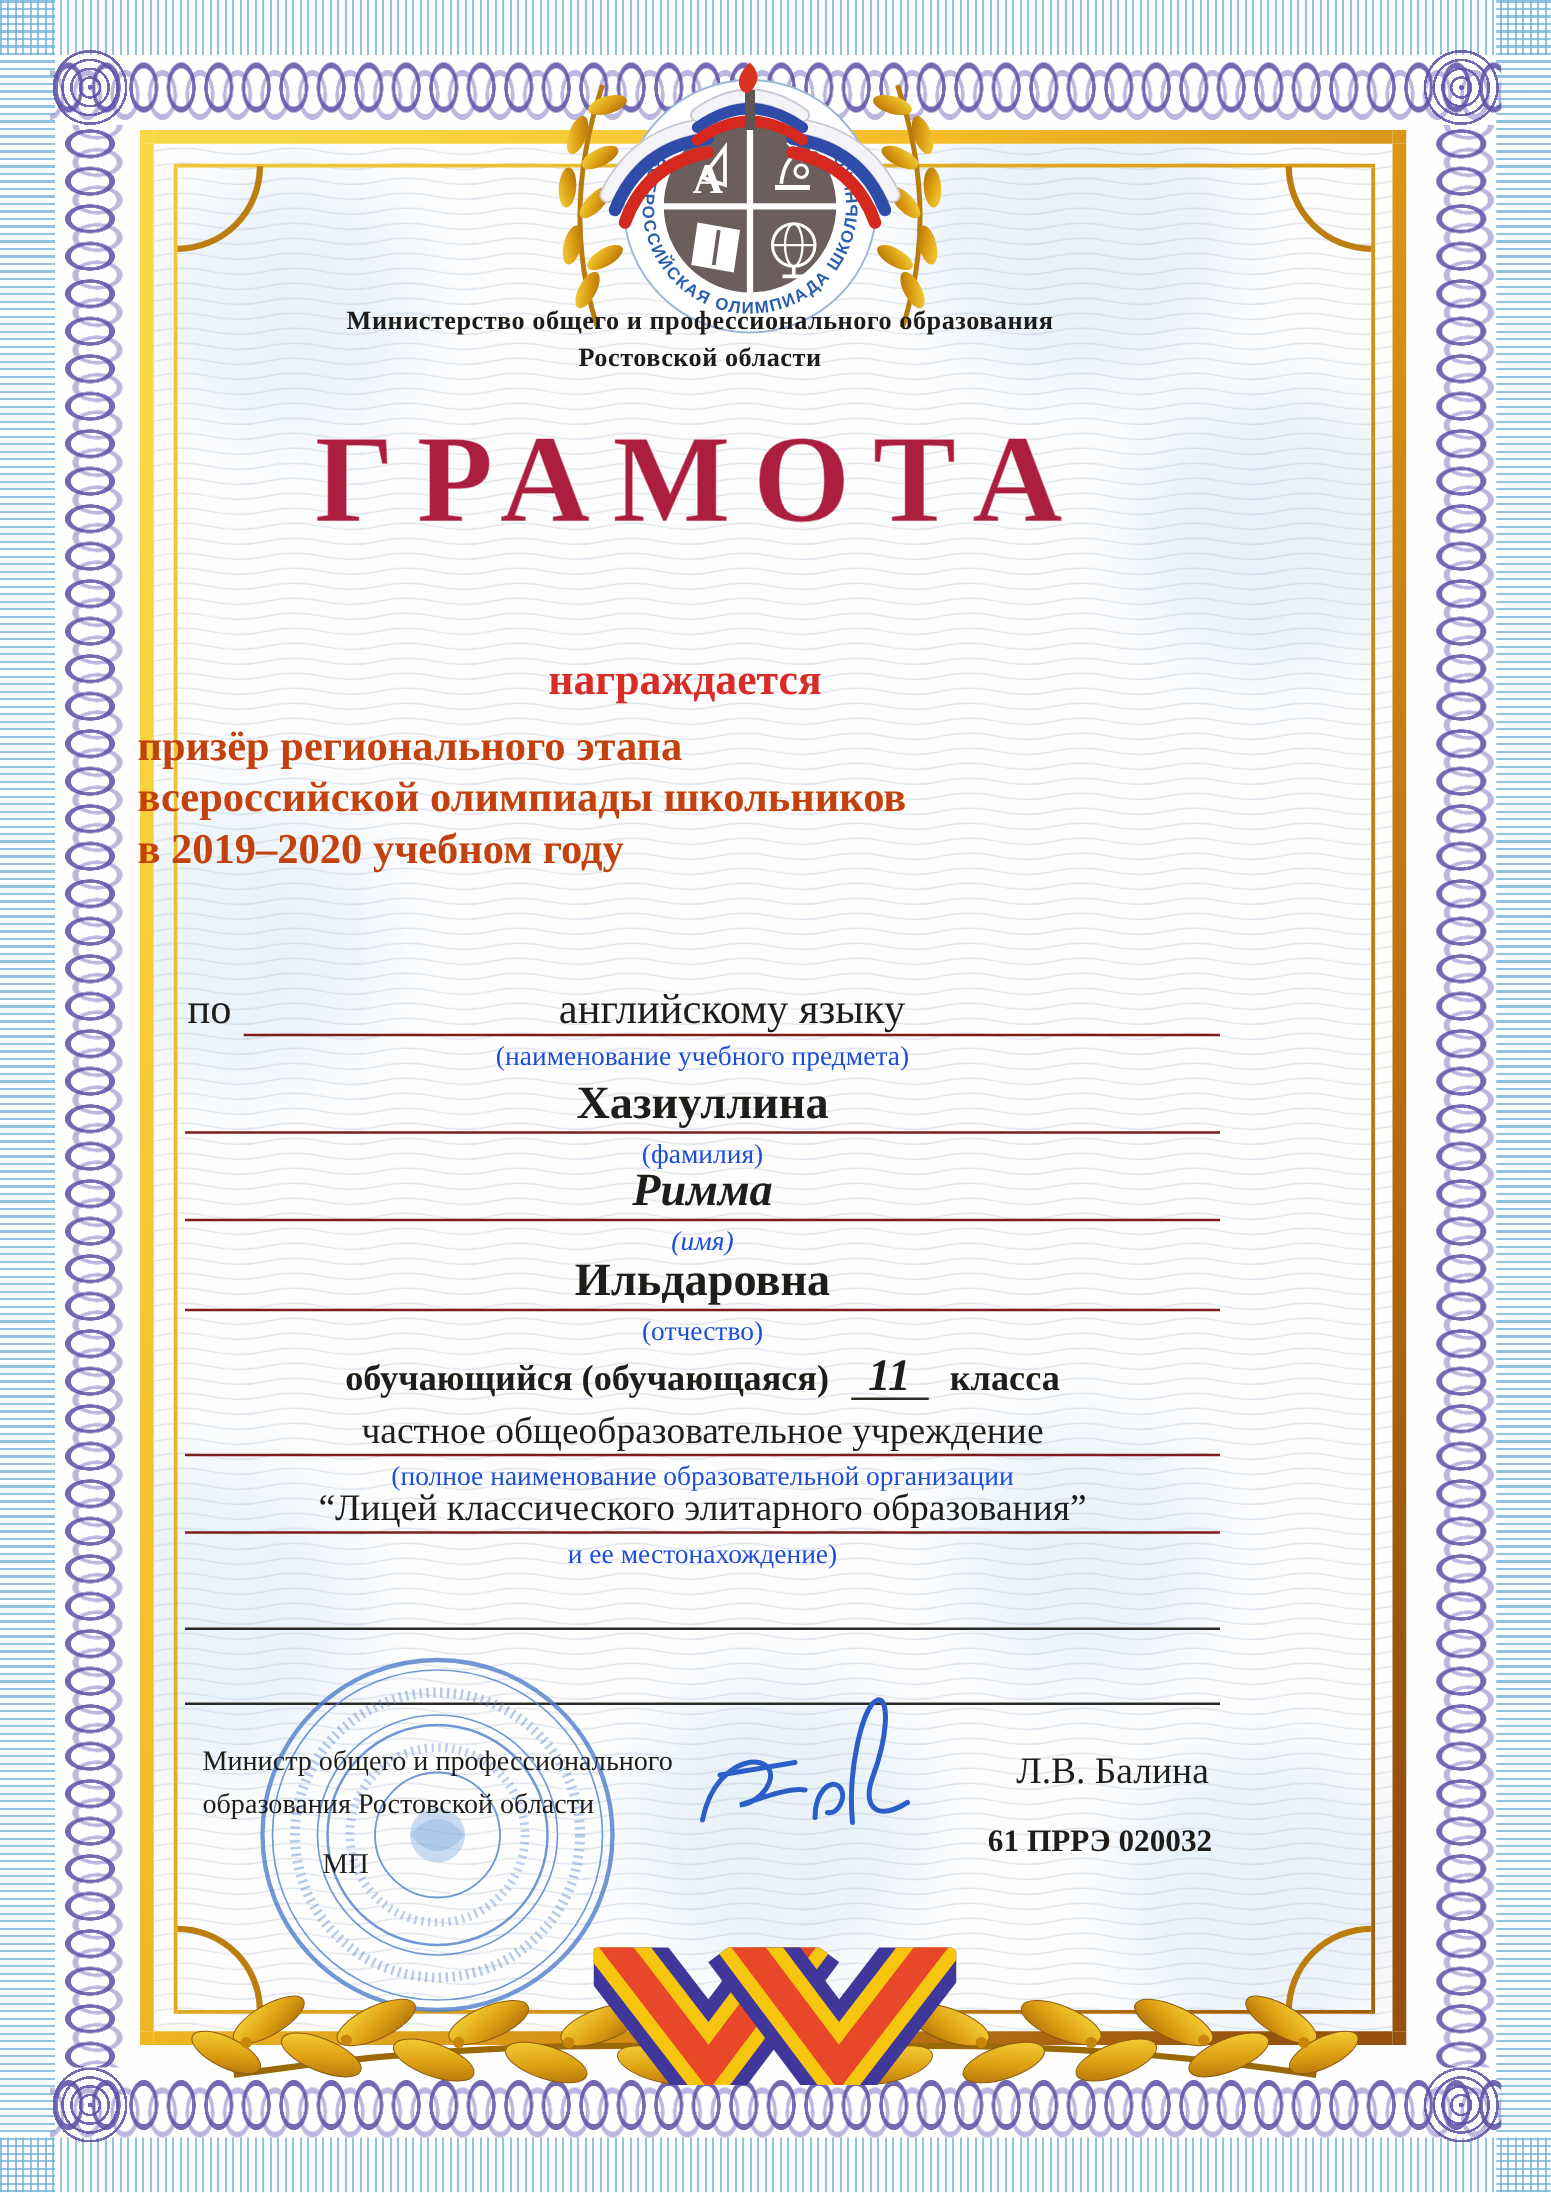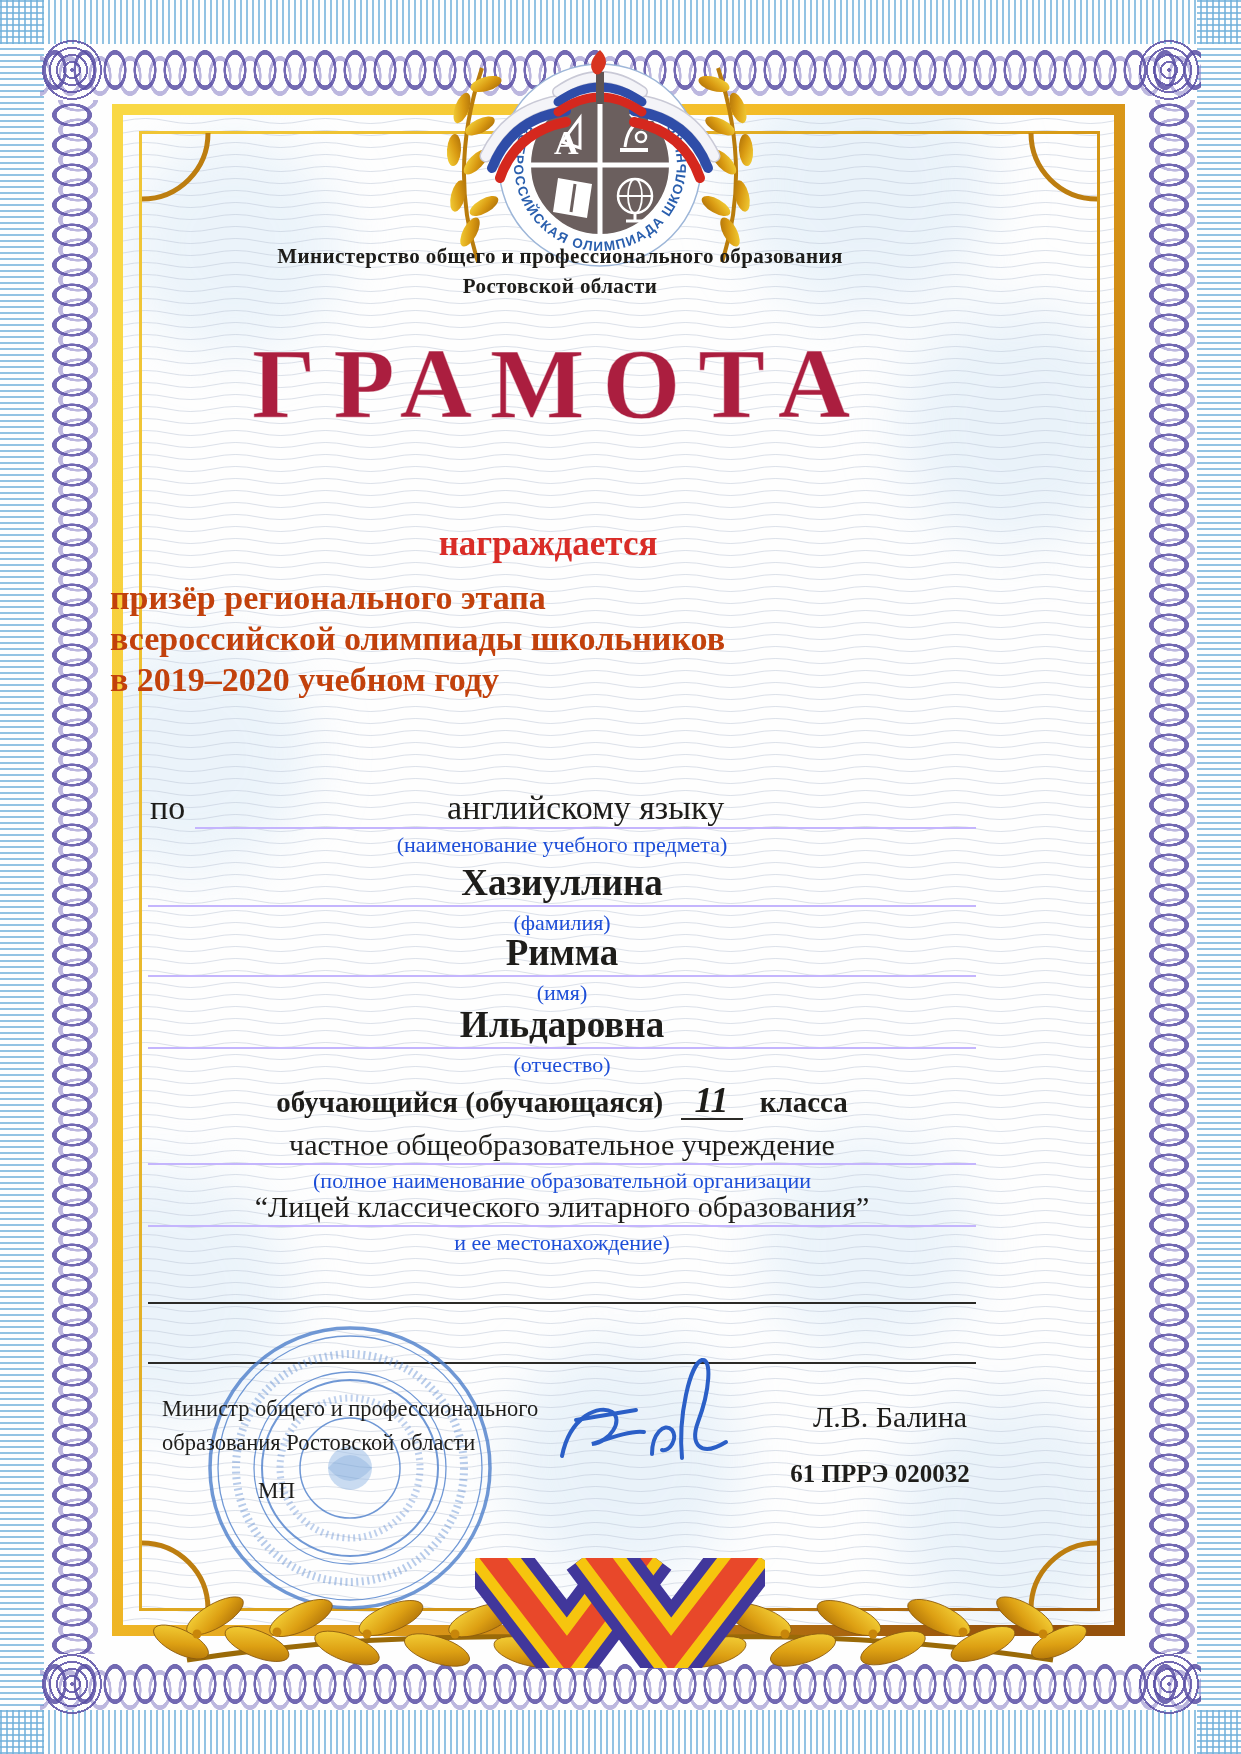--- a/index.html
+++ b/index.html
@@ -44,21 +44,21 @@
     color:#ab1e3f;letter-spacing:18px;-webkit-text-stroke:1px rgba(255,255,255,.5);}
   .award-label{left:133px;top:524px;width:830px;text-align:center;font-weight:bold;
     font-size:35px;color:#d92c27;}
   .award-lines{left:110px;top:578px;width:900px;text-align:left;font-weight:bold;
     font-size:34px;line-height:1.2;color:#c2410c;}
 
   
   .field{left:148px;width:828px;}
   .frow{display:flex;align-items:flex-end;}
   .fprefix{font-size:34px;padding:0 10px 2px 2px;}
-  .fline{flex:1 1 auto;text-align:center;border-bottom:2px solid #c4b5fd;}
+  .fline{flex:1 1 auto;text-align:center;border-bottom:2px solid #7f1d1d;}
   .fvalue{font-size:34px;line-height:1.15;}
   .fvalue.name{font-weight:bold;font-size:37px;}
   .fvalue.org{font-size:30px;}
   .fcaption{text-align:center;font-size:22px;padding-top:3px;color:#1d4ed8;}
   .student-row{left:148px;top:1082px;width:828px;text-align:center;font-weight:bold;font-size:29px;}
   .grade-box{display:inline-block;min-width:62px;border-bottom:2px solid #2b2a27;
     font-style:italic;font-size:36px;font-weight:bold;line-height:1;margin:0 10px;}
   .blank-line{left:148px;width:828px;border-bottom:2px solid #2b2a27;height:0;}
 
   
@@ -235,21 +235,21 @@
     <div class="fcaption">(наименование учебного предмета)</div>
   </div>
 
   <div class="abs field" style="top:862px;">
     <div class="frow">
         <span class="fline"><span class="fvalue name">Хазиуллина</span></span>
       </div>
     <div class="fcaption">(фамилия)</div>
   </div>
 
-  <div class="abs field" style="top:932px;">
+  <div class="abs field" style="top:932px;font-style:italic;">
     <div class="frow">
         <span class="fline"><span class="fvalue name">Римма</span></span>
       </div>
     <div class="fcaption">(имя)</div>
   </div>
 
   <div class="abs field" style="top:1004px;">
     <div class="frow">
         <span class="fline"><span class="fvalue name">Ильдаровна</span></span>
       </div>

